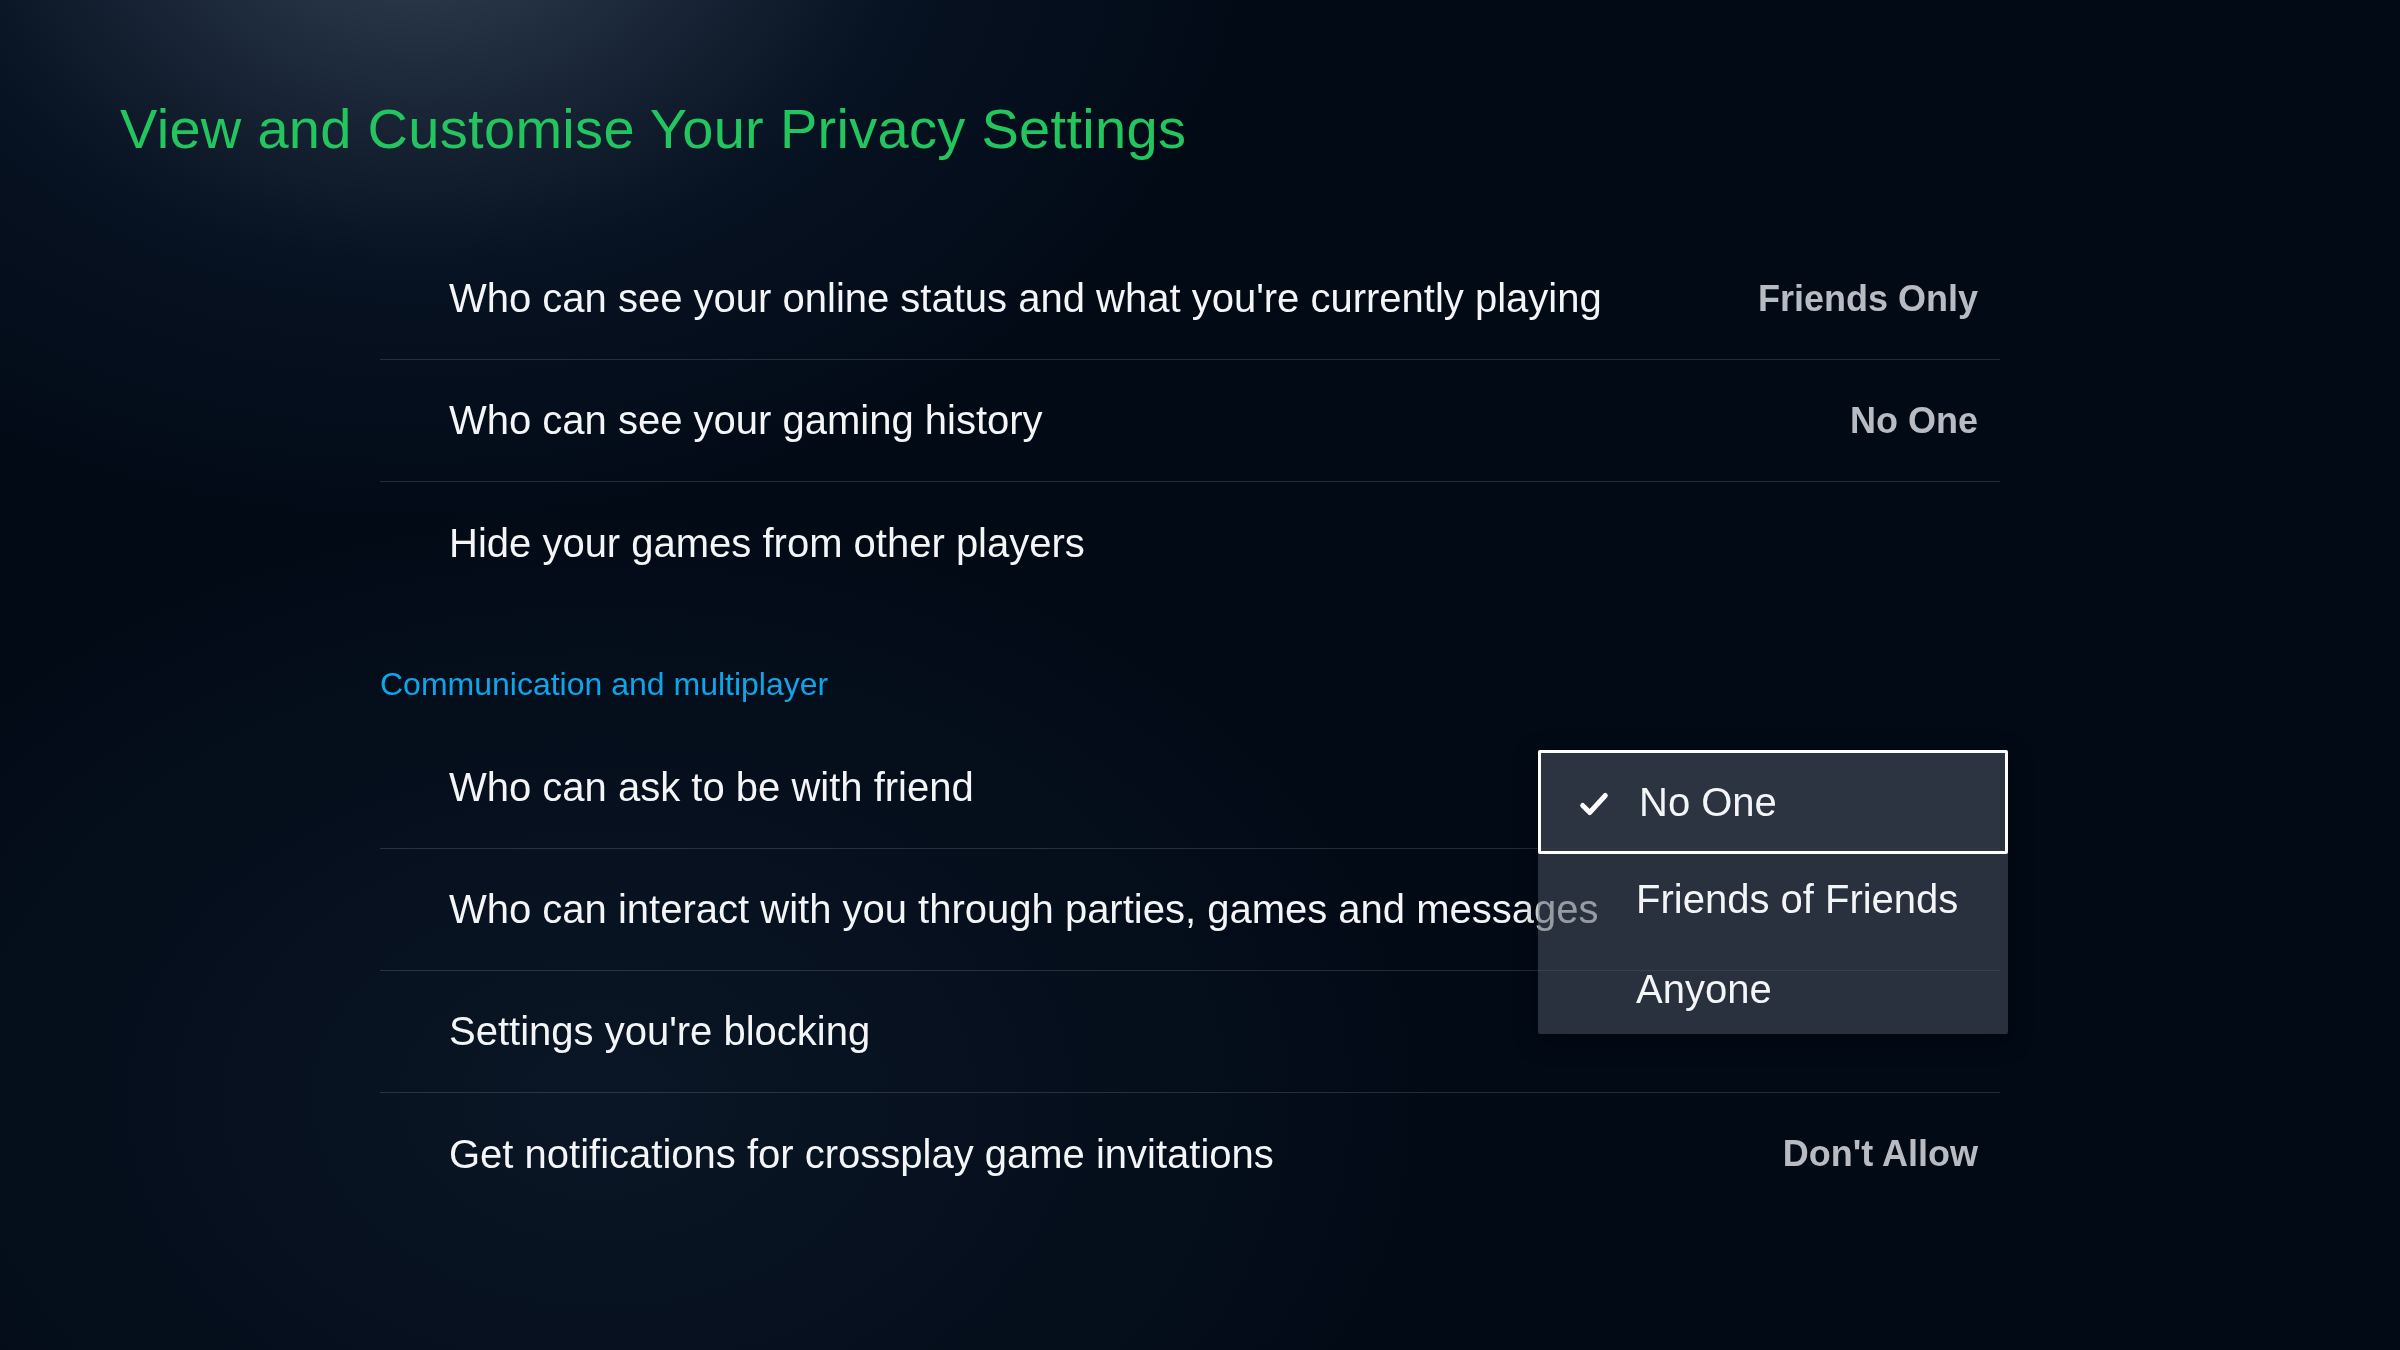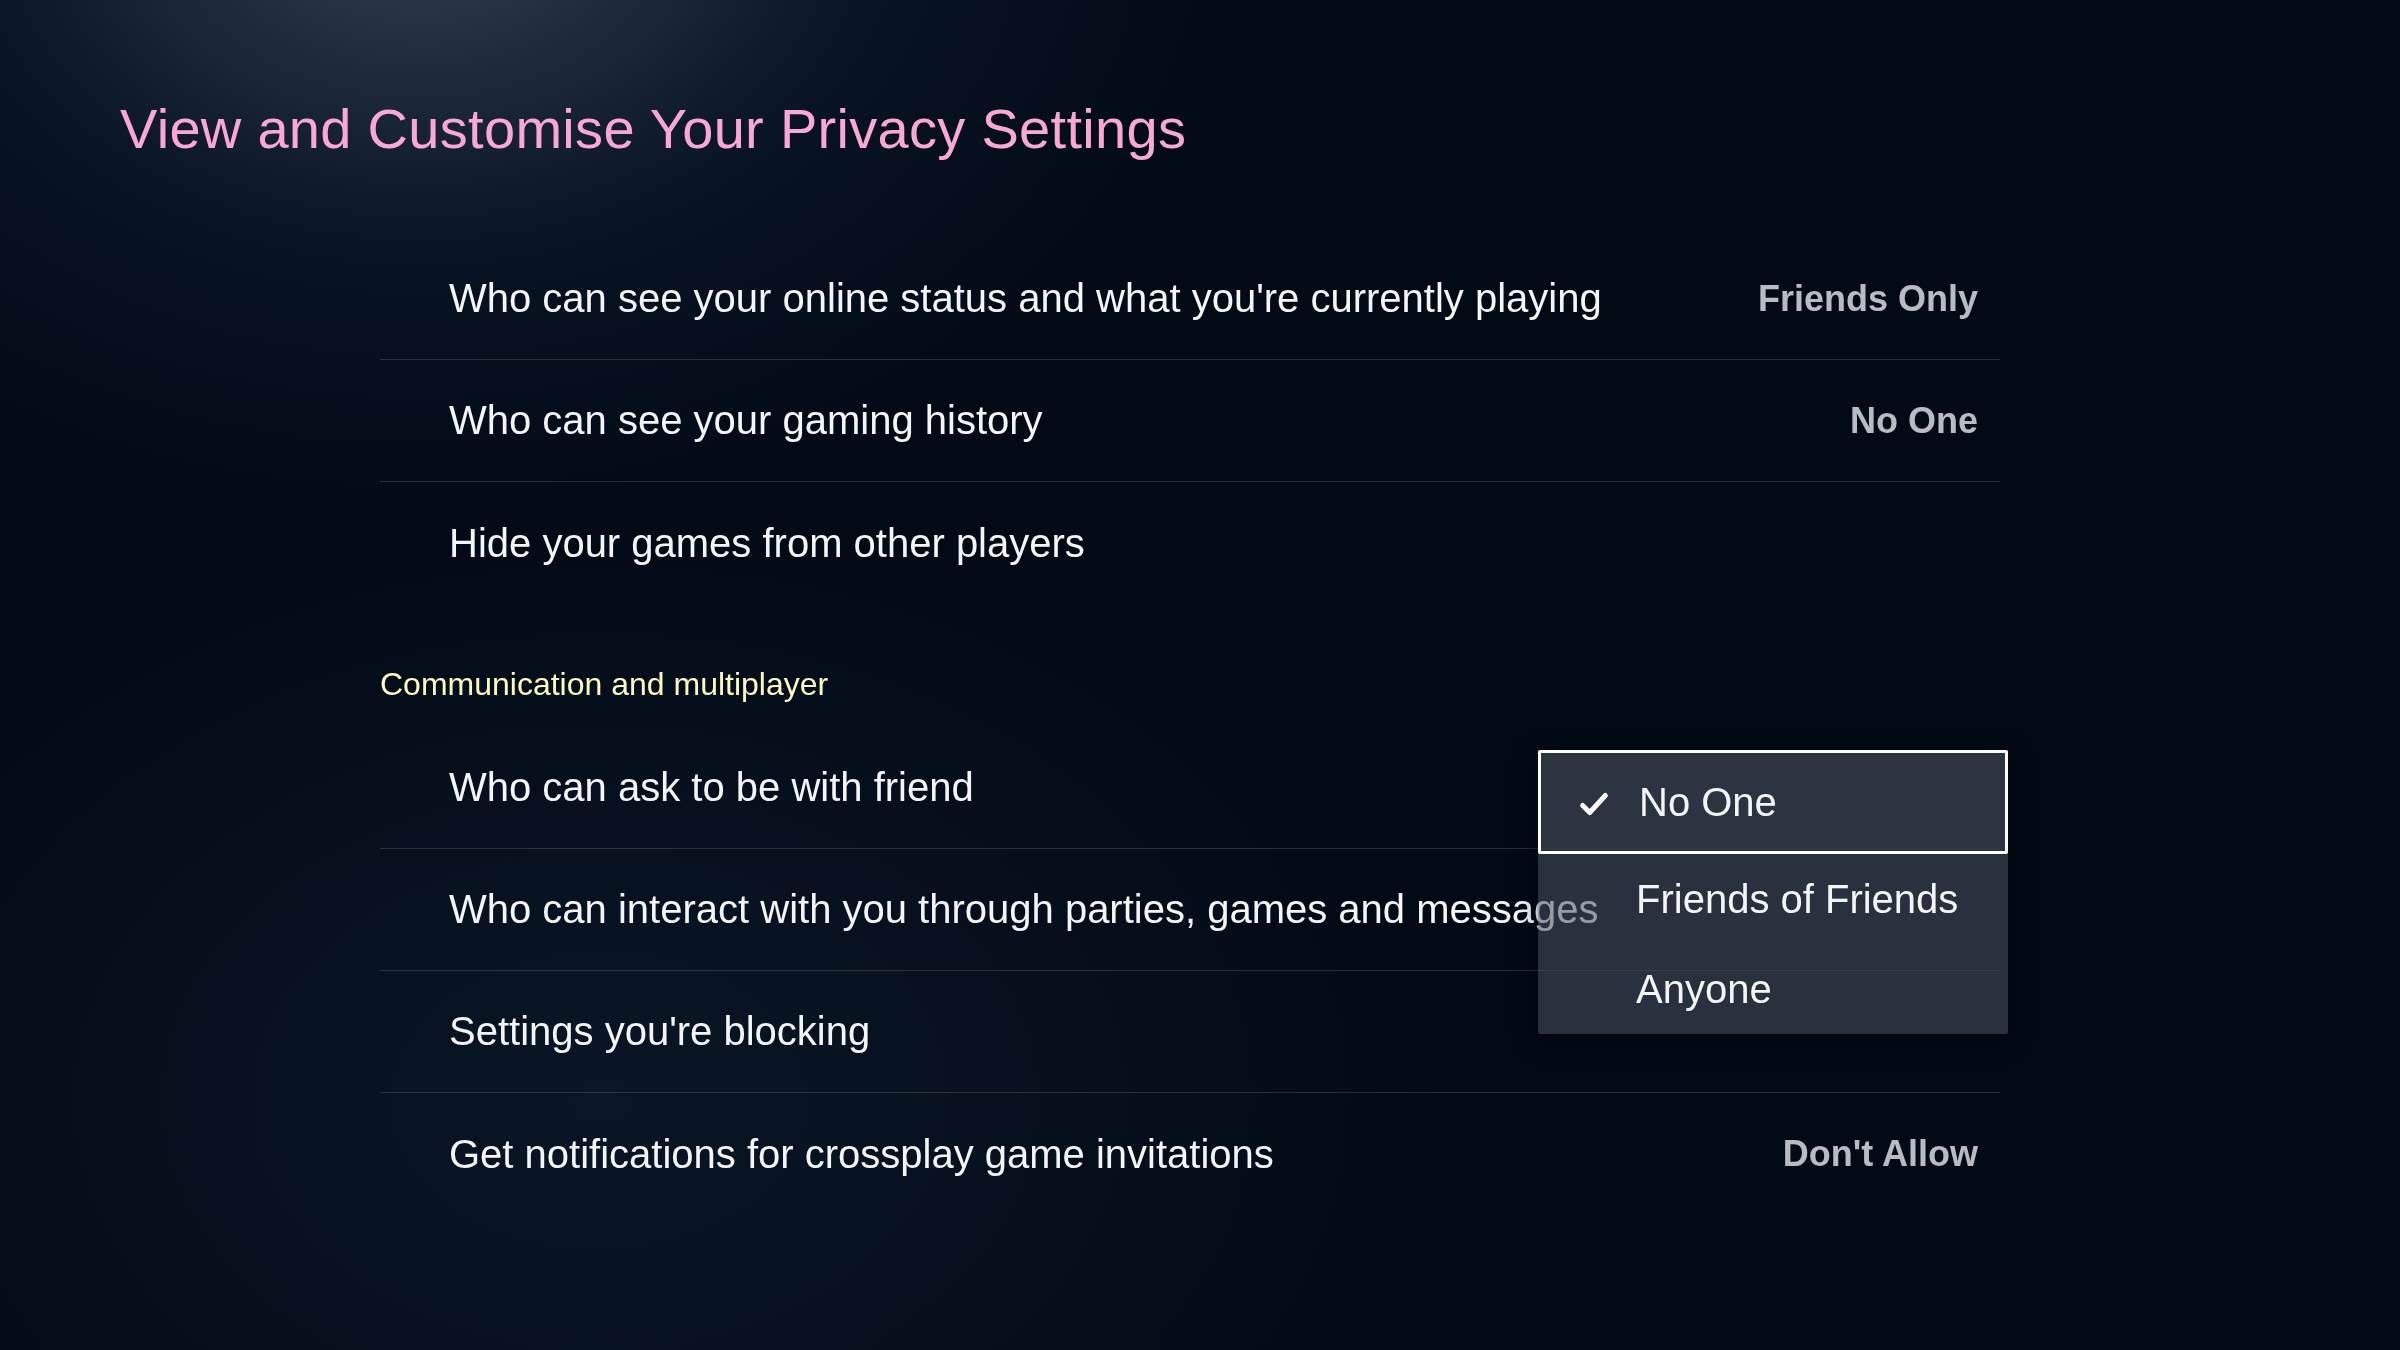--- a/index.html
+++ b/index.html
@@ -17,21 +17,21 @@
       color: #ffffff;
       overflow: hidden;
       position: relative;
     }
     .page-title {
       position: absolute;
       left: 120px;
       top: 96px;
       font-size: 56px;
       font-weight: 400;
-      color: #f9a8d4;
+      color: #22c55e;
       letter-spacing: 0.3px;
     }
     .settings-list {
       position: absolute;
       left: 380px;
       top: 238px;
       width: 1620px;
     }
     .setting-row {
       display: flex;
@@ -55,21 +55,21 @@
       font-size: 36px;
       font-weight: 700;
       color: #b8bcc2;
     }
     .section-spacer {
       height: 62px;
     }
     .section-header {
       font-size: 32px;
       font-weight: 400;
-      color: #fef9c3;
+      color: #0ea5e9;
       padding: 0 0 24px 0;
     }
     .dropdown {
       position: absolute;
       left: 1538px;
       top: 750px;
       width: 470px;
       background: rgba(72, 82, 94, 0.55);
       border-radius: 2px;
       box-shadow: 0 6px 24px rgba(0,0,0,0.4);

